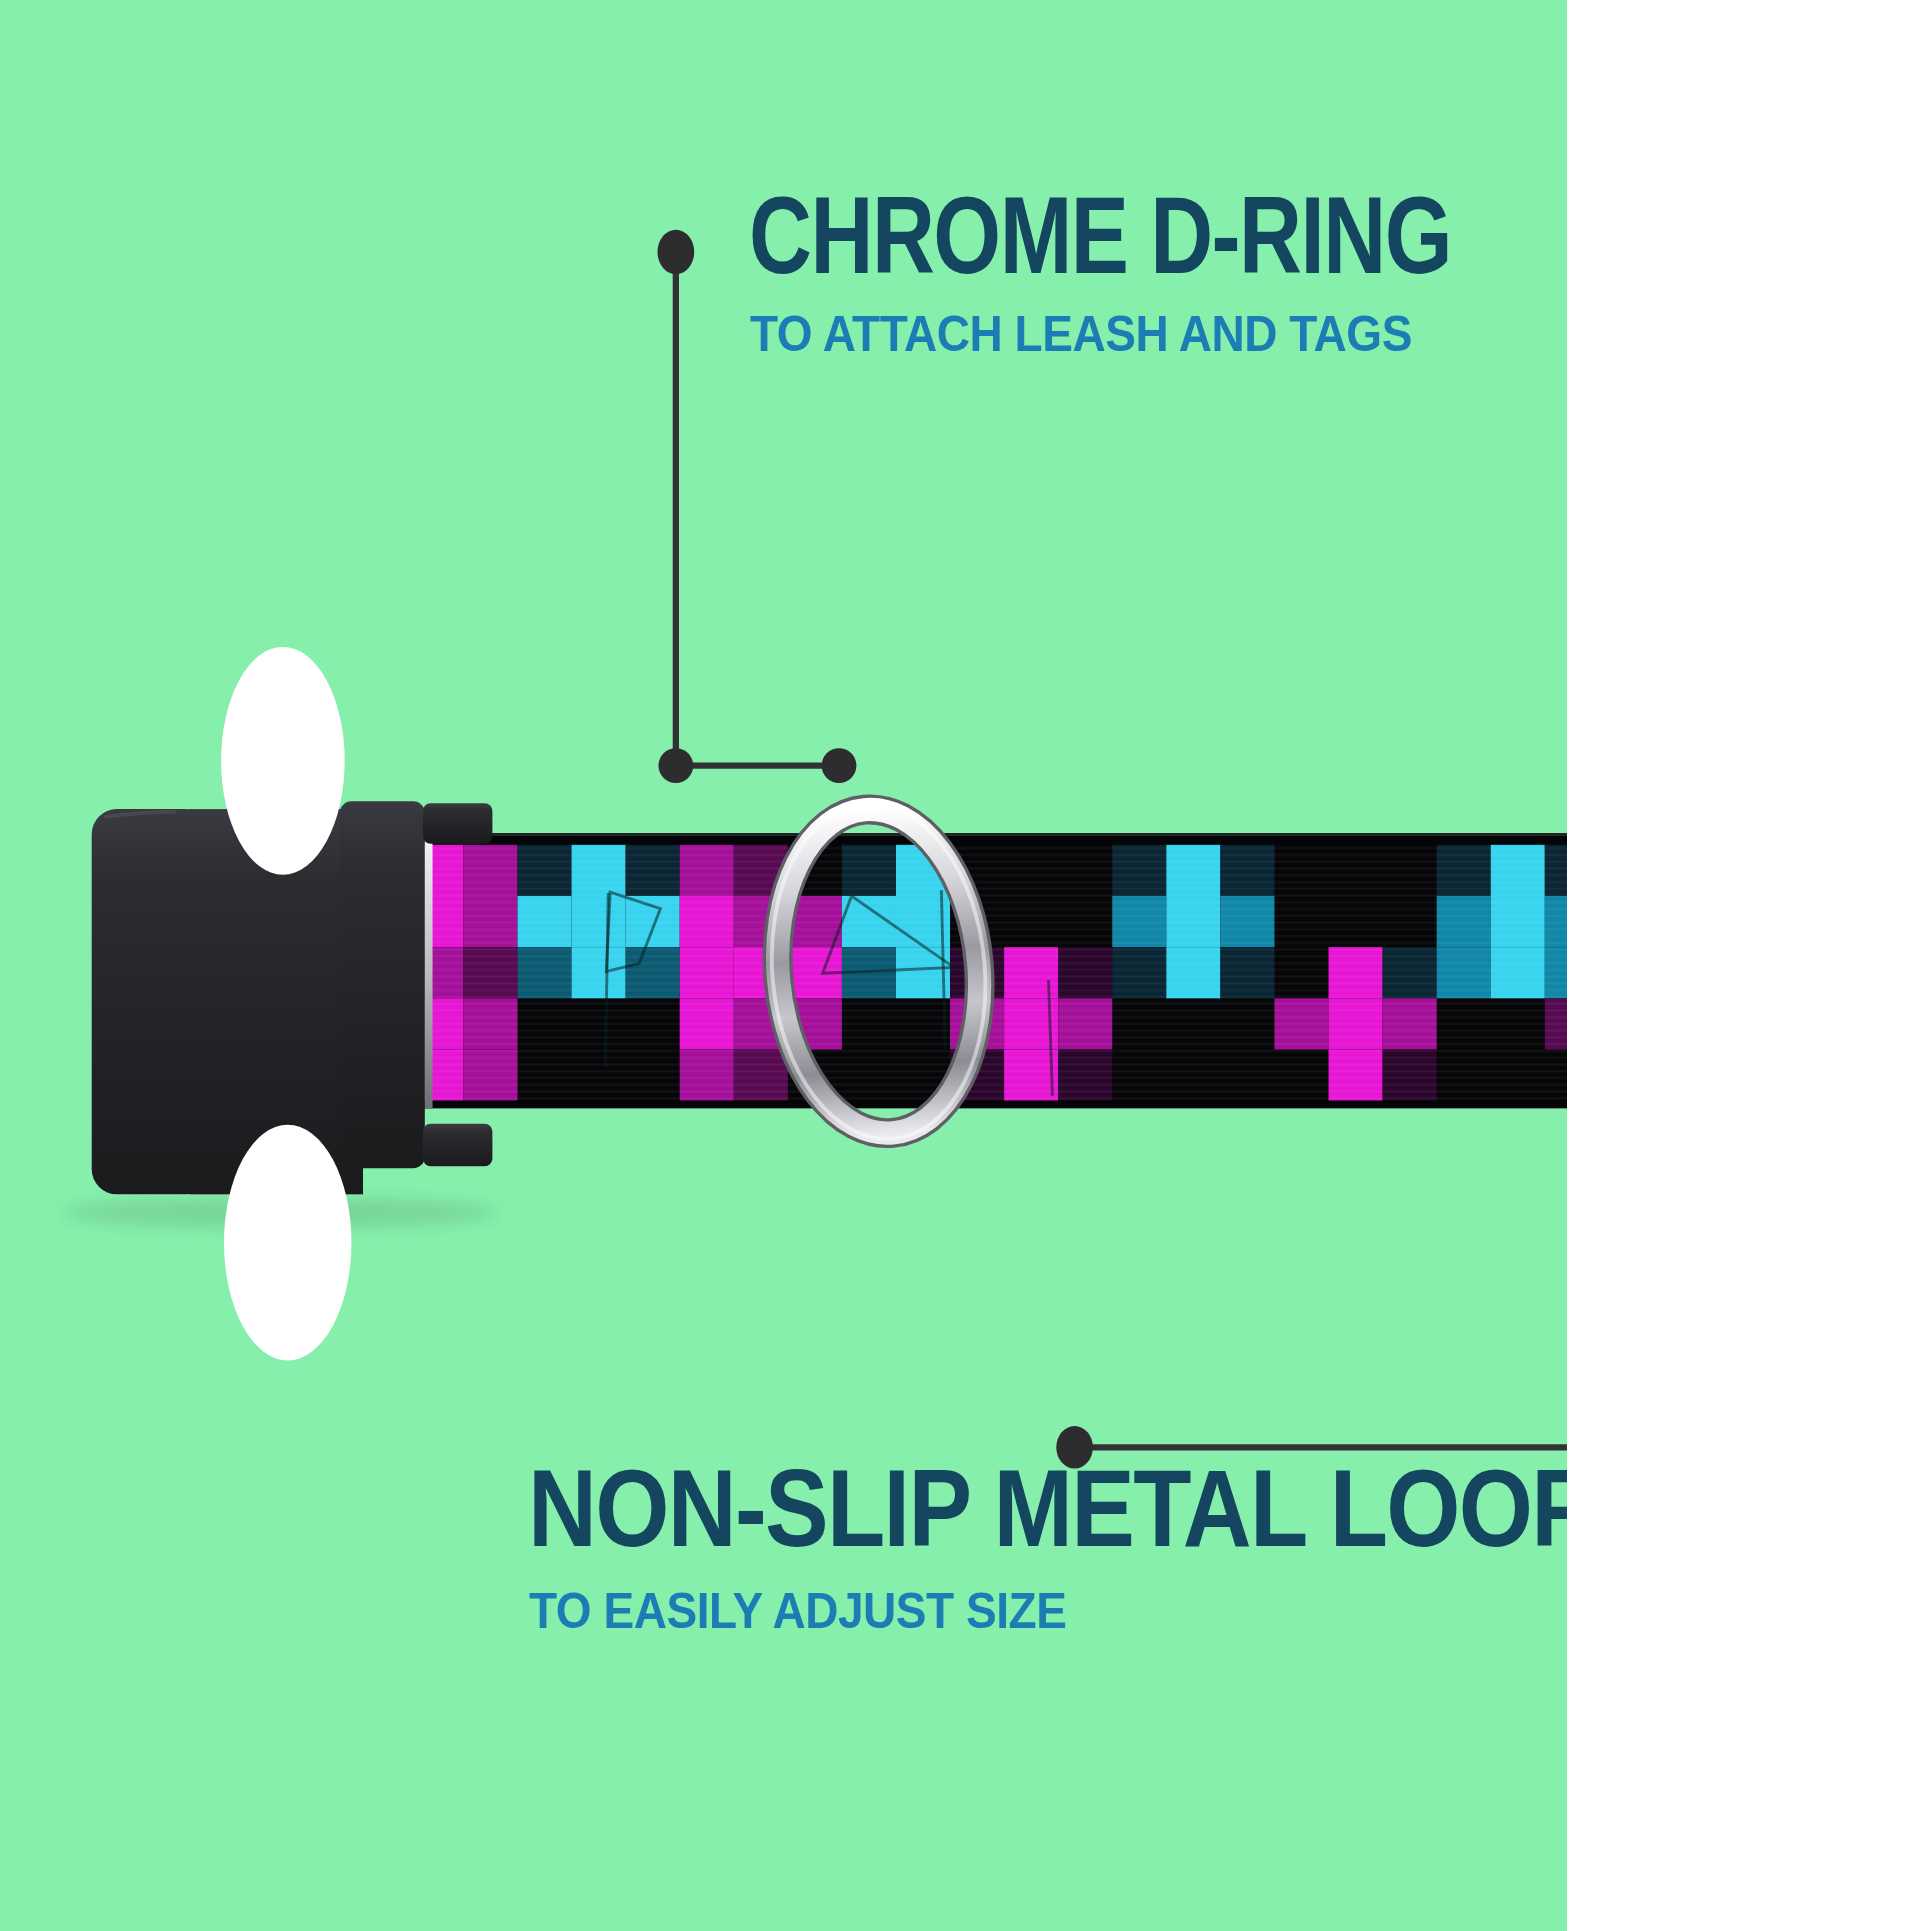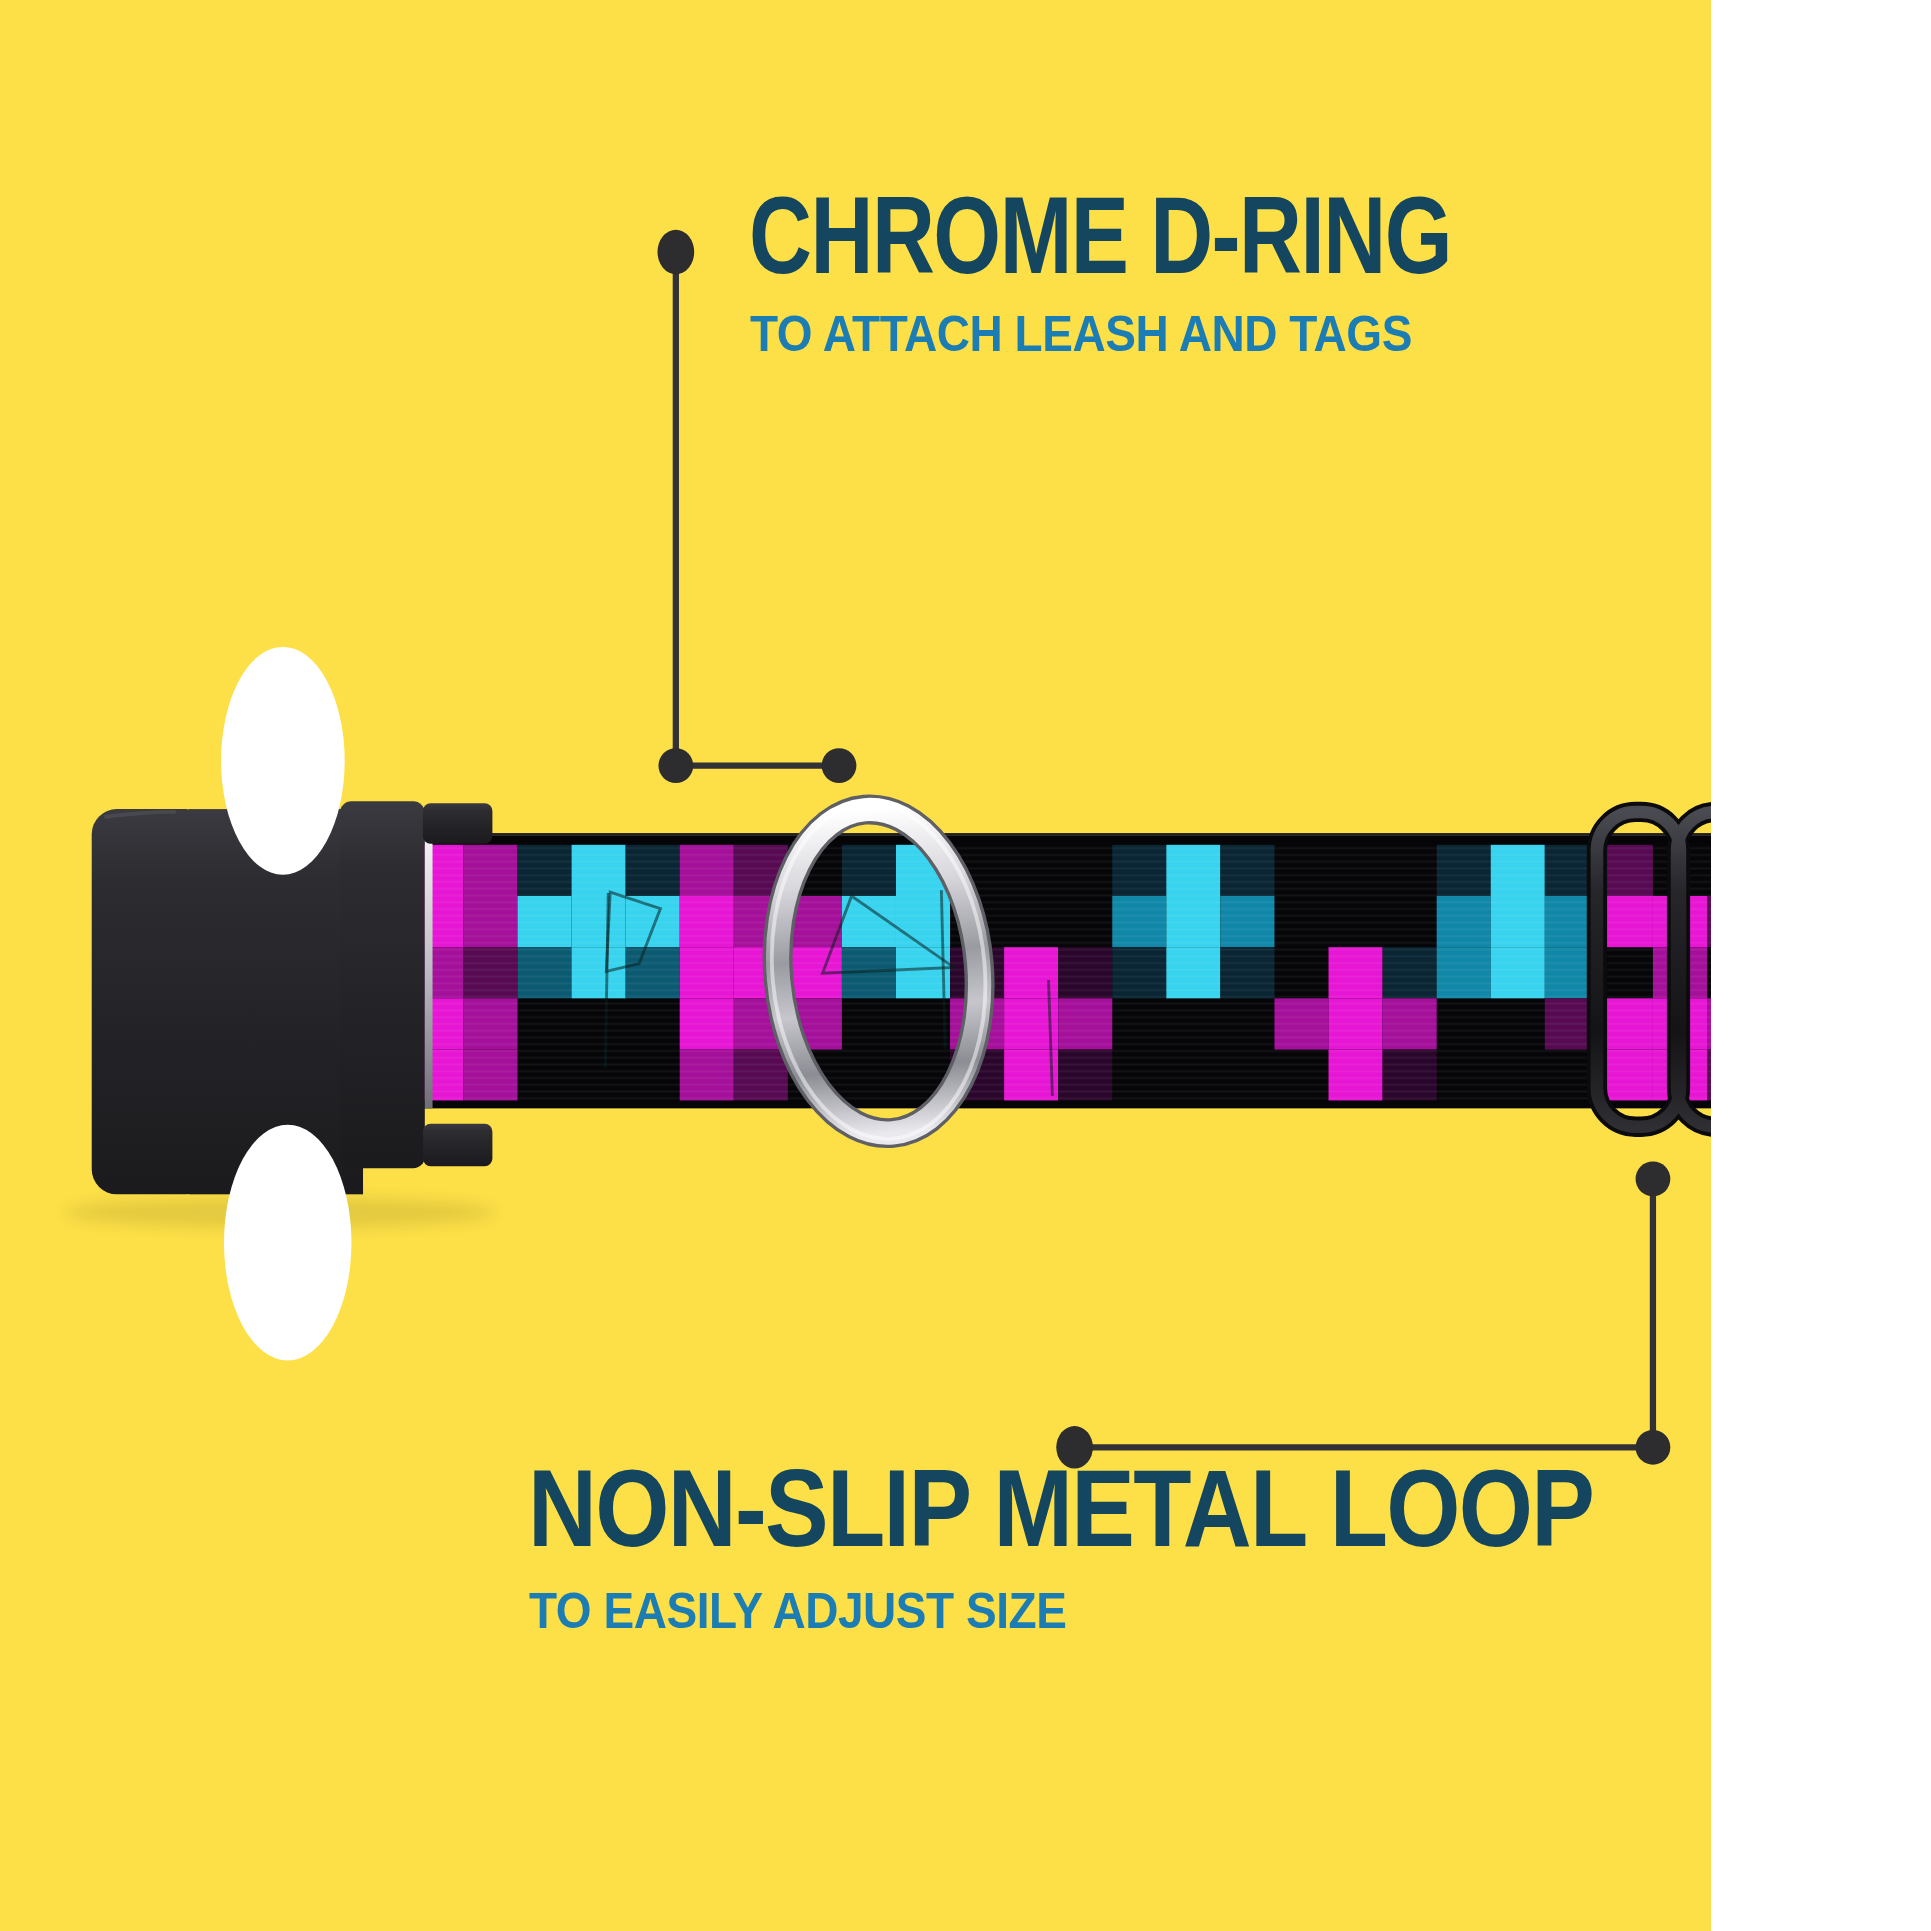--- a/index.html
+++ b/index.html
@@ -1,19 +1,19 @@
 <!DOCTYPE html>
 <html><head>
 <meta charset="utf-8">
 <style>
   html,body{margin:0;padding:0;background:#ffffff;}
   #stage{
     position:relative;
-    width:1711px;height:1931px;
-    background:#fde047;
+    width:1567px;height:1931px;
+    background:#86efac;
     overflow:hidden;
     font-family:"Liberation Sans","DejaVu Sans",sans-serif;
   }
   #artwork{position:absolute;left:0;top:0;width:1931px;height:1931px;}
   .callout-title{
     position:absolute;
     font-weight:700;
     font-size:109px;
     line-height:1;
     letter-spacing:-1.9px;

